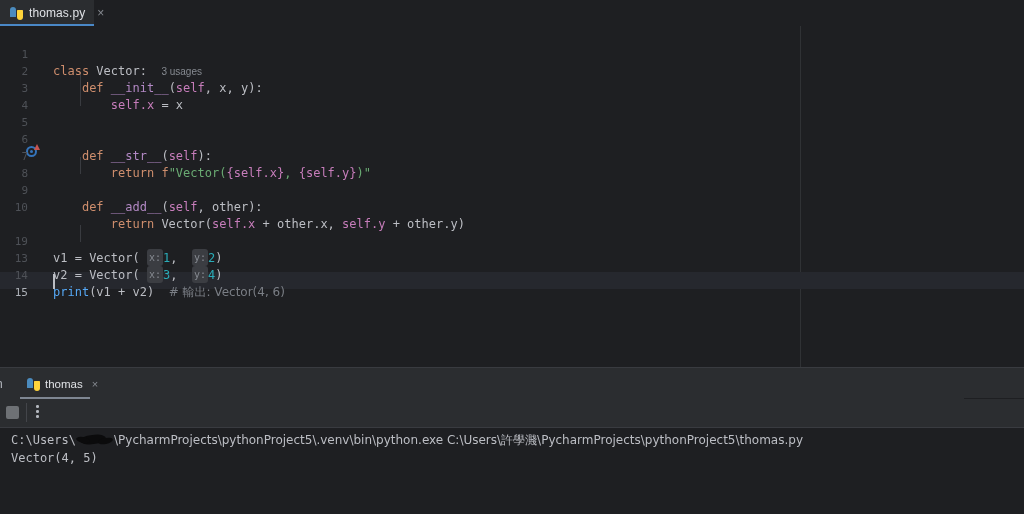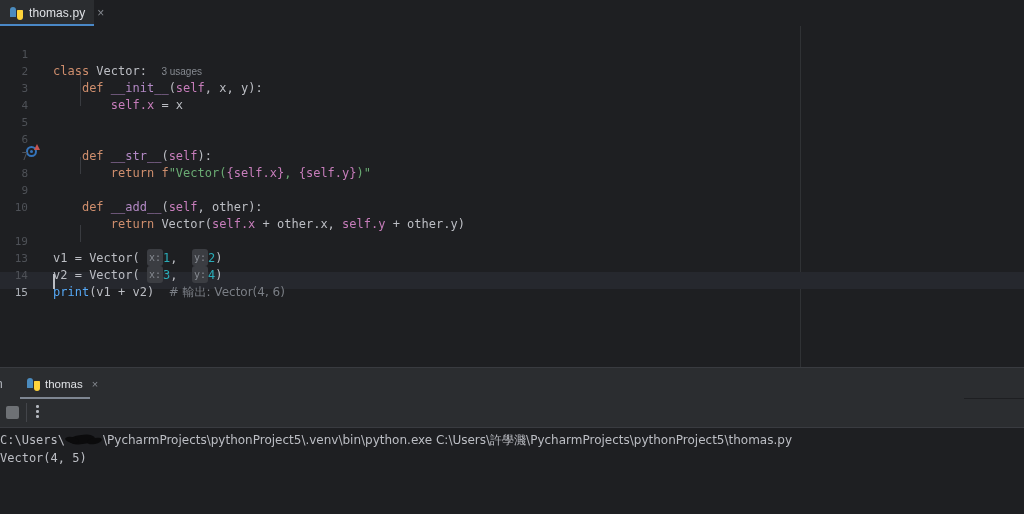--- a/index.html
+++ b/index.html
@@ -143,21 +143,21 @@
   }
   .more-btn i{
     position:absolute;left:3px;width:2.5px;height:2.5px;border-radius:50%;
     background:#b4b8bf;
   }
   .console{
     position:absolute;left:0;top:61px;width:1024px;height:86px;
     background:#1e1f22;overflow:hidden;
   }
   .cline{
-    position:absolute;left:0;height:18px;line-height:18px;
+    position:absolute;left:11px;height:18px;line-height:18px;
     font-family:"DejaVu Sans Mono","Liberation Mono",monospace;
     font-size:12px;color:#bcbec4;white-space:pre;
   }
   .redact{
     display:inline-block;position:relative;top:2px;
     width:38px;height:12px;
   }
   .redact .s1{
     position:absolute;left:4px;top:1px;width:26px;height:9px;
     border-radius:50%/60%;background:#0b0b0c;transform:rotate(-7deg);

